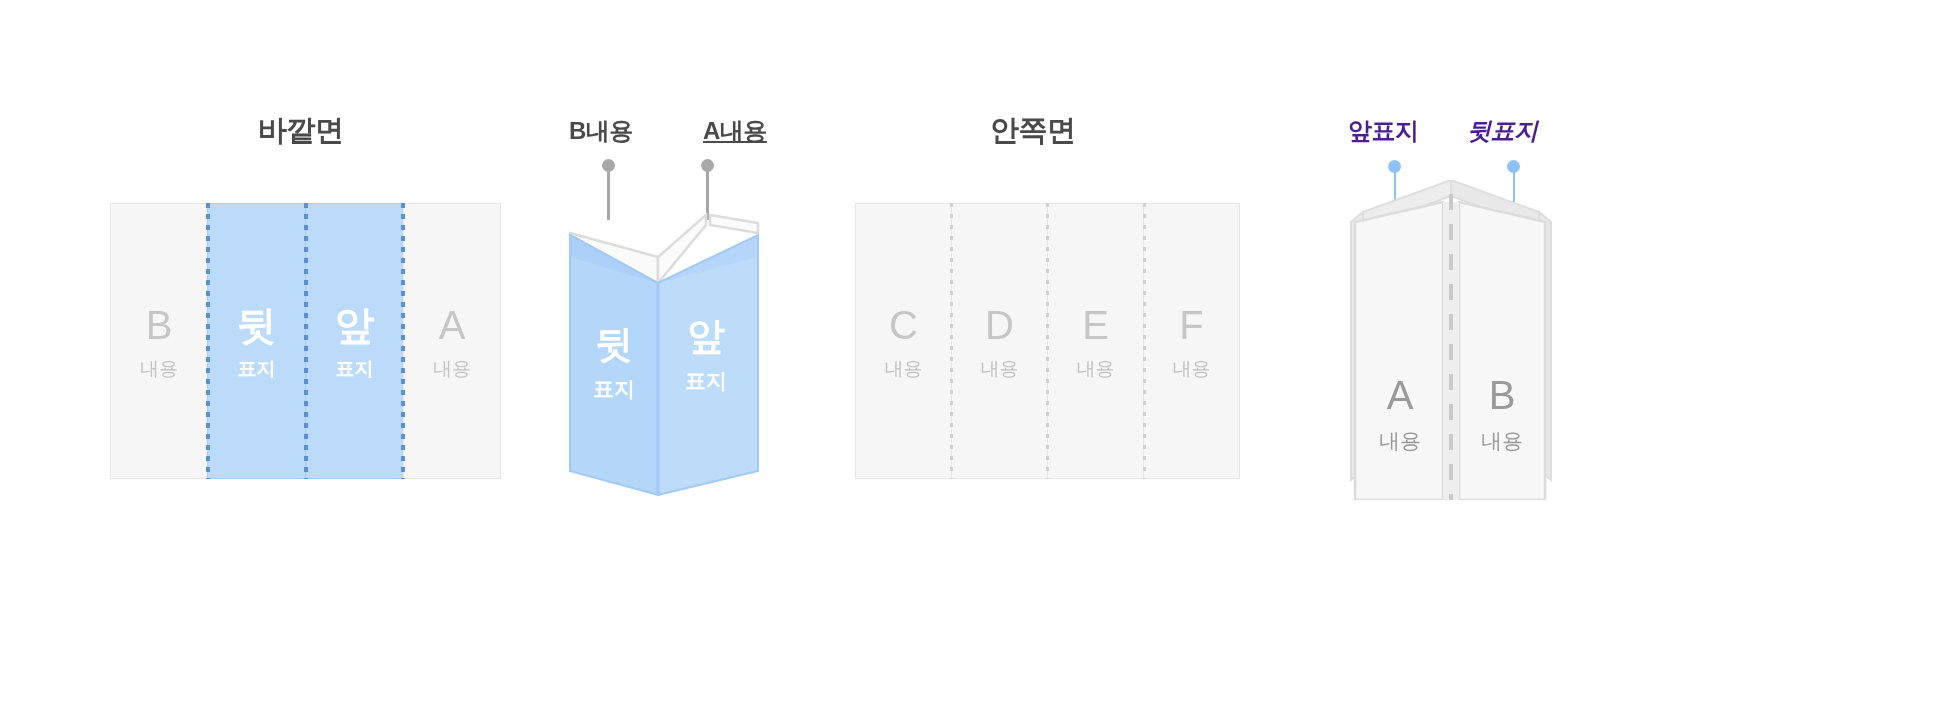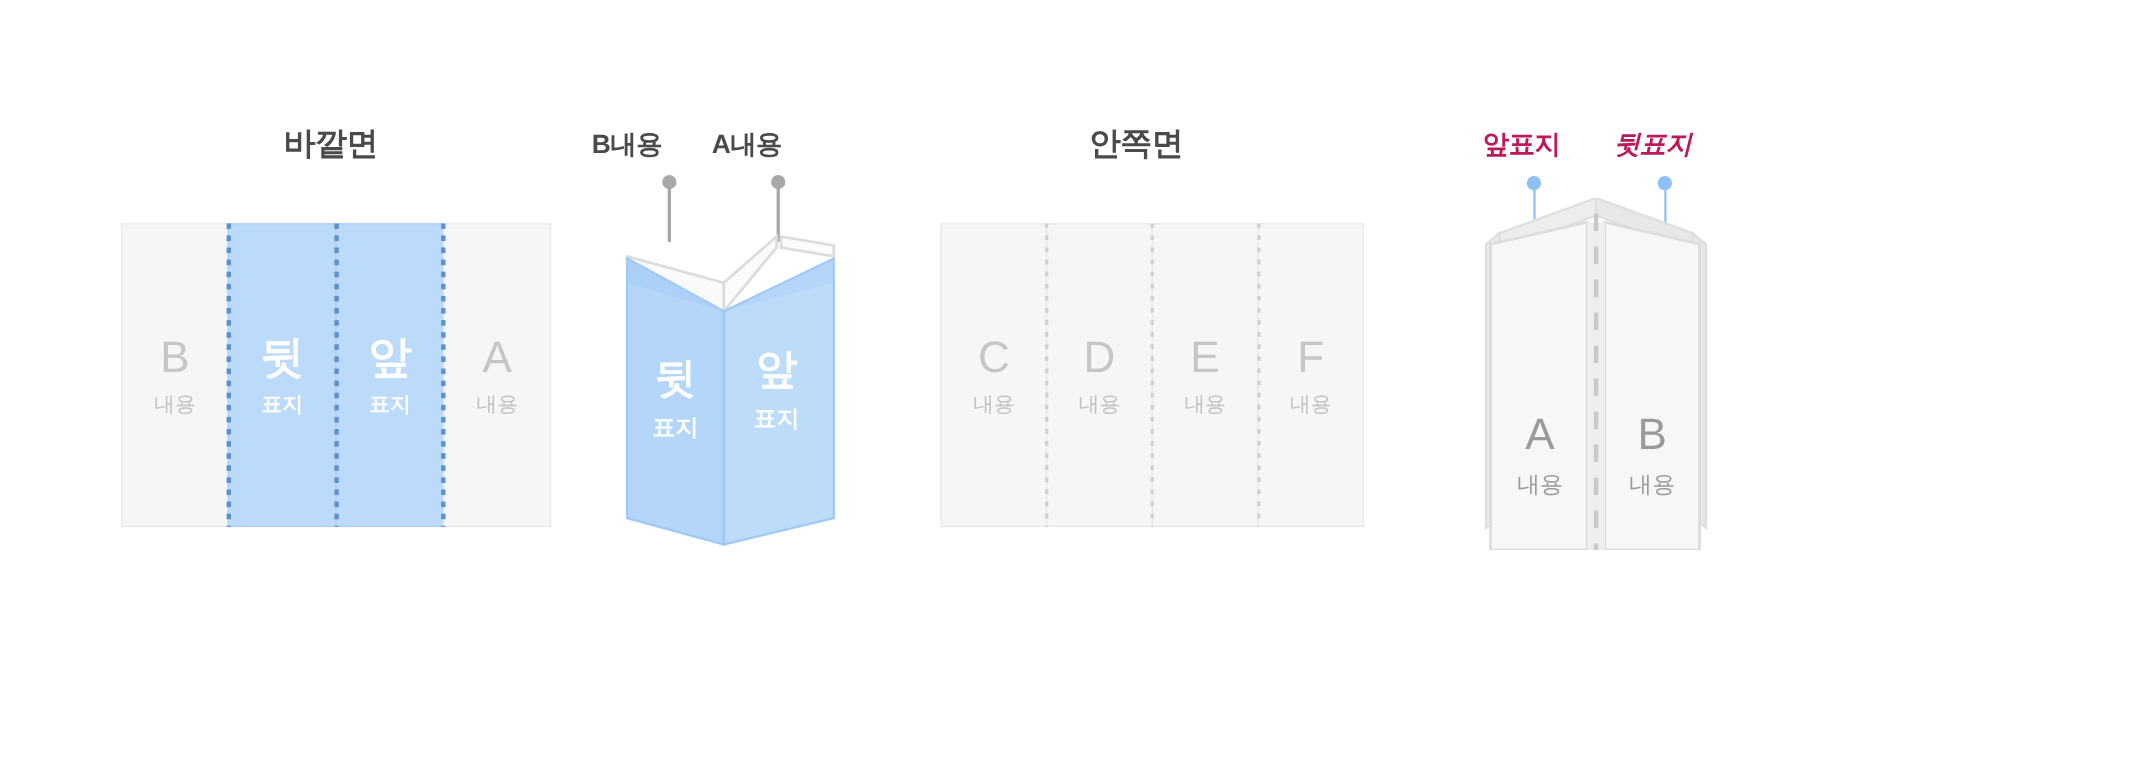--- a/index.html
+++ b/index.html
@@ -33,21 +33,21 @@
   }
   .callout-label {
     position: absolute;
     font-size: 24px;
     font-weight: 700;
     color: #4a4a4a;
     white-space: nowrap;
     letter-spacing: -0.5px;
   }
   .callout-label.blue {
-    color: #be185d;
+    color: #4c1d95;
   }
 
   
   .spread {
     position: absolute;
     display: flex;
     box-sizing: border-box;
   }
   .spread .page {
     position: relative;
@@ -178,22 +178,22 @@
     <div class="page gray" style="width:98px; height:276px;">
       <span class="page-letter">A</span>
       <span class="page-sub">내용</span>
     </div>
 
     <div class="fold blue" style="left:96px;"></div>
     <div class="fold blue" style="left:194px;"></div>
     <div class="fold blue" style="left:291px;"></div>
   </div>
 
-  <div class="callout-label" style="left:490px; top:115px;">B내용</div>
-  <div class="callout-label" style="left:599px; top:115px;">A내용</div>
+  <div class="callout-label" style="left:521px; top:115px;">B내용</div>
+  <div class="callout-label" style="left:655px; top:115px;text-decoration:underline;">A내용</div>
 
   <div class="leader-dot" style="left:554px; top:159px;"></div>
   <div class="leader" style="left:559px; top:165px; height:55px;"></div>
 
   <div class="leader-dot" style="left:653px; top:159px;"></div>
   <div class="leader" style="left:658px; top:165px; height:55px;"></div>
 
   <div class="svg-wrap" style="left:510px; top:195px; width:210px; height:310px;">
     <svg width="210" height="310" viewBox="0 0 210 310">
 

